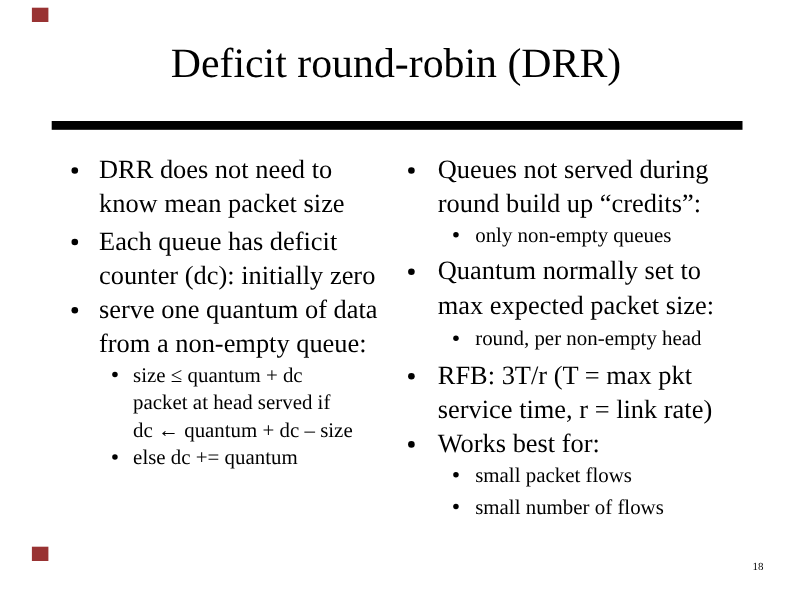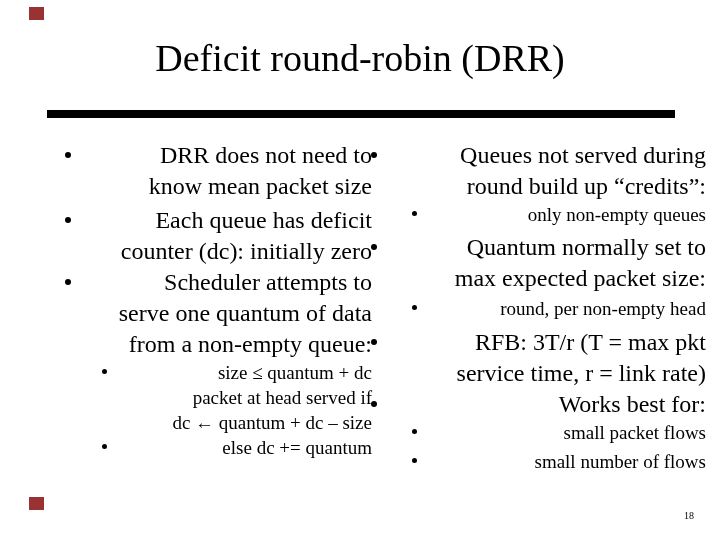--- a/index.html
+++ b/index.html
@@ -10,30 +10,30 @@
   }
   .slide{position:absolute;left:0;top:0;width:720px;height:472px;}
   .corner-sq{position:absolute;width:15px;height:13px;background:#993333;}
   .corner-sq.top{left:29px;top:7px;}
   .corner-sq.bottom{left:29px;top:497px;}
   .title{
     position:absolute;left:0;right:0;top:36px;text-align:center;
     font-size:38px;line-height:44px;white-space:nowrap;
   }
   .rule{position:absolute;left:47px;top:110px;width:628px;height:8px;background:#000000;}
-  .col{position:absolute;top:140px;text-align:right;}
+  .col{position:absolute;top:140px;}
   .col-left{left:60px;width:312px;}
   .col-right{left:366px;width:340px;}
   .li{display:grid;}
   .l1{font-size:24px;line-height:31px;}
   .col-left .l1{grid-template-columns:30px 1fr;}
   .col-right .l1{grid-template-columns:32px 1fr;}
   .l2{font-size:19px;line-height:25px;}
   .col-left .l2{margin-left:38px;grid-template-columns:23px 1fr;}
-  .col-right .l2{margin-left:42px;grid-template-columns:24px 1fr;gap:45px;}
+  .col-right .l2{margin-left:42px;grid-template-columns:24px 1fr;}
   .dot{width:6px;height:6px;border-radius:50%;background:#000;margin-top:12px;margin-left:5px;}
   .l2 .dot{width:5px;height:5px;margin-top:9px;margin-left:4px;}
   .mt3{margin-top:3px;} .mt5{margin-top:5px;} .mt2{margin-top:2px;}
   .mt6{margin-top:6px;} .mt4{margin-top:4px;}
   .page-num{position:absolute;left:684px;top:508px;font-size:10px;line-height:16px;}
 </style>
 </head>
 <body>
 
 <div class="slide">
@@ -59,21 +59,20 @@
       <span class="dot"></span>
       <span>
         <div>Each queue has deficit</div>
         <div>counter (dc): initially zero</div>
       </span>
     </div>
 
     <div class="li l1">
       <span class="dot"></span>
       <span>
-        <div>Scheduler attempts to</div>
         <div>serve one quantum of data</div>
         <div>from a non-empty queue:</div>
       </span>
     </div>
 
     <div class="li l2">
       <span class="dot"></span>
       <span>
         <div>size ≤ quantum + dc</div>
         <div>packet at head served if</div>

